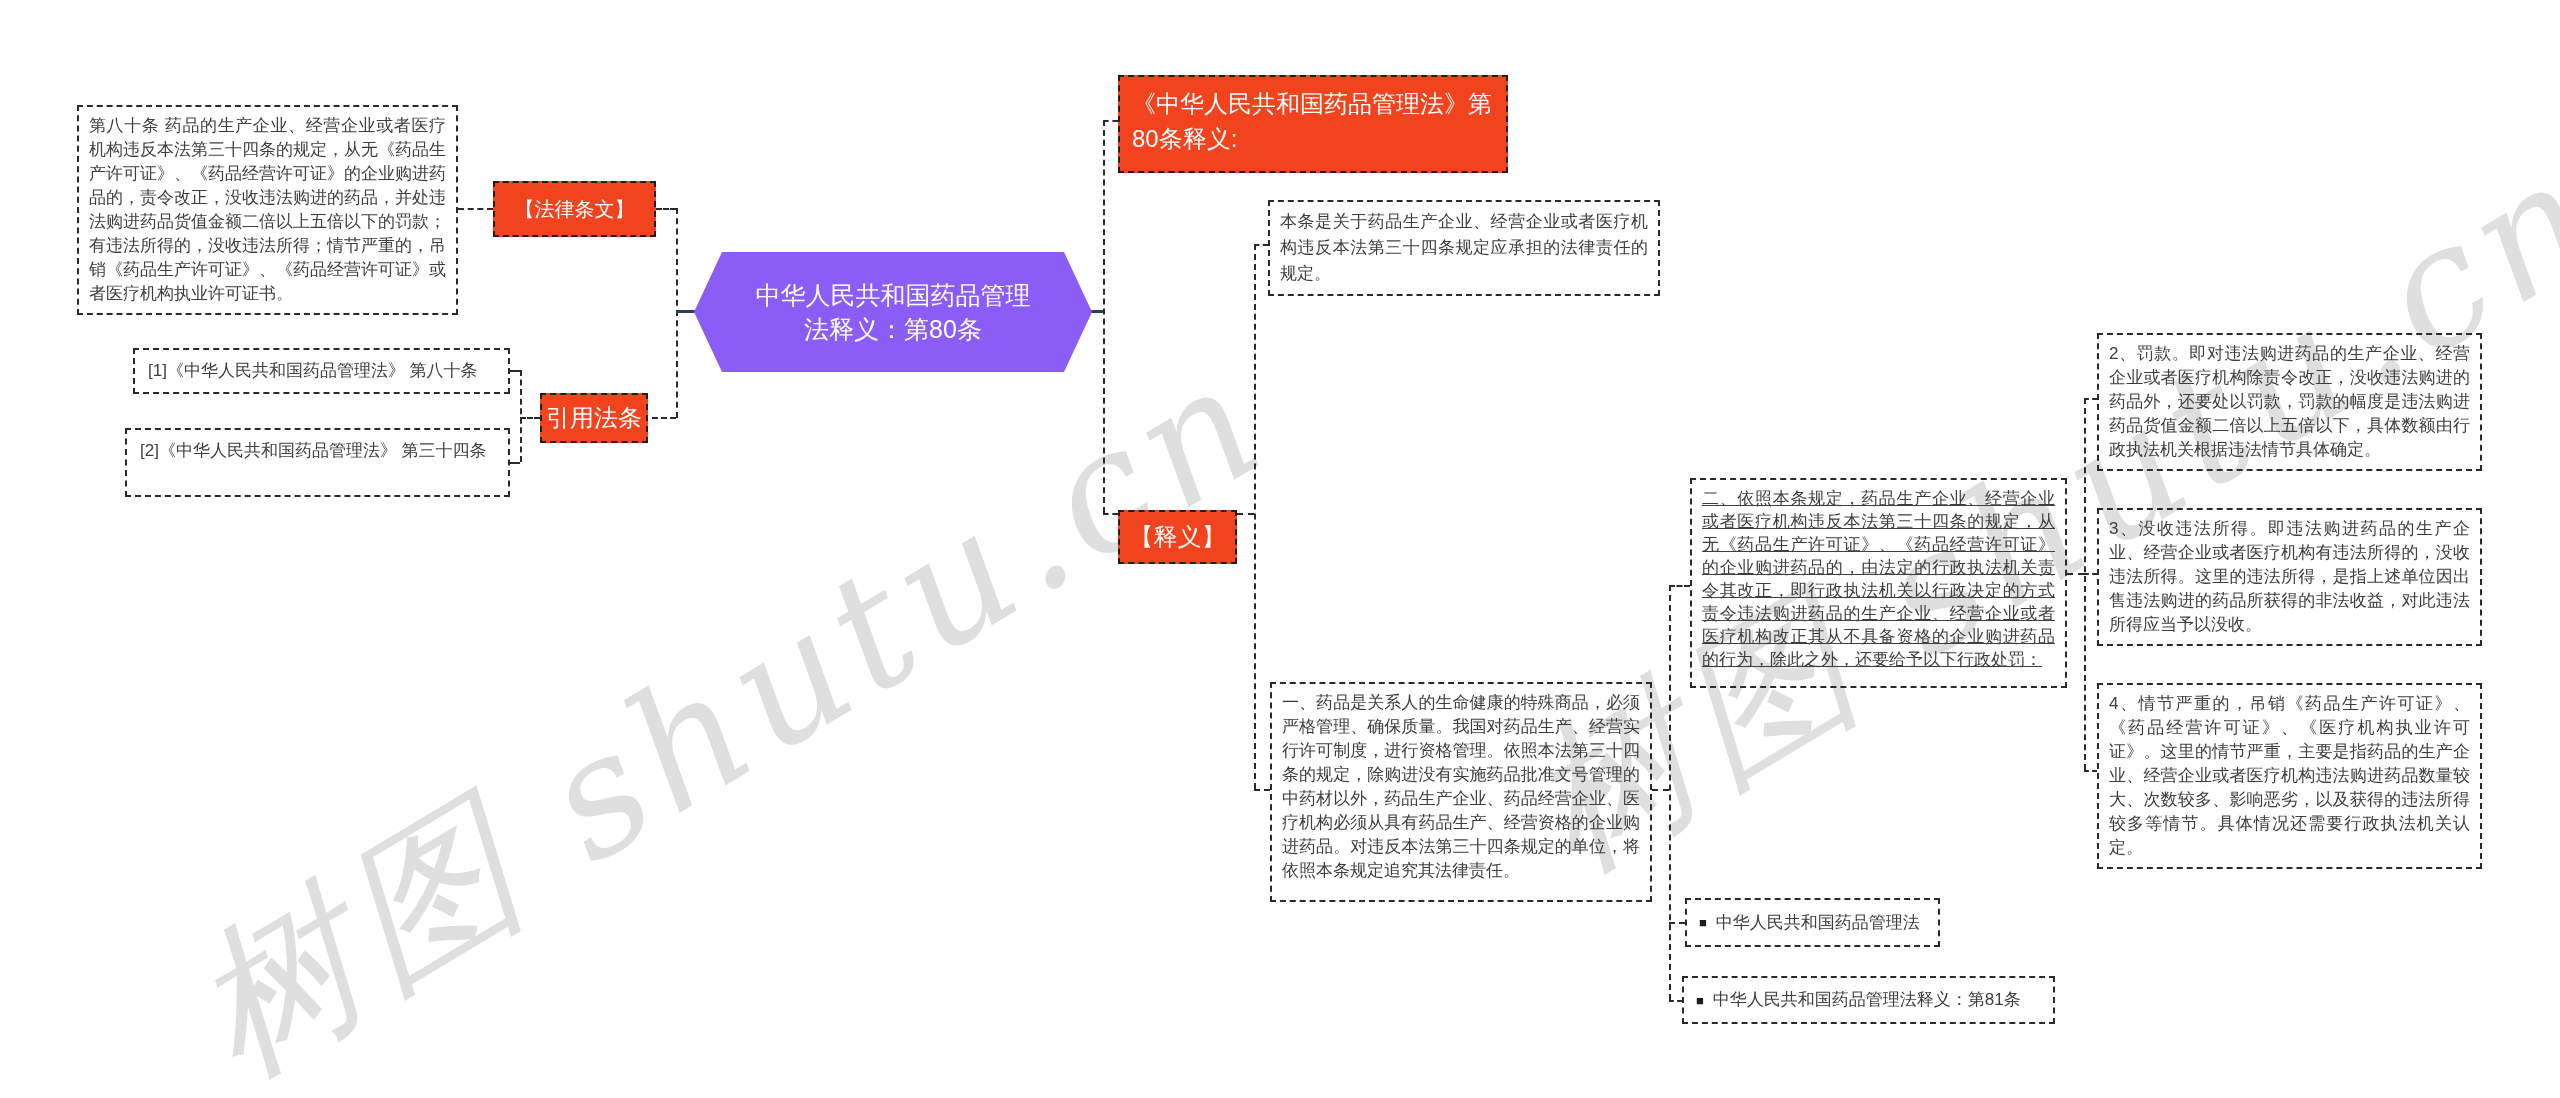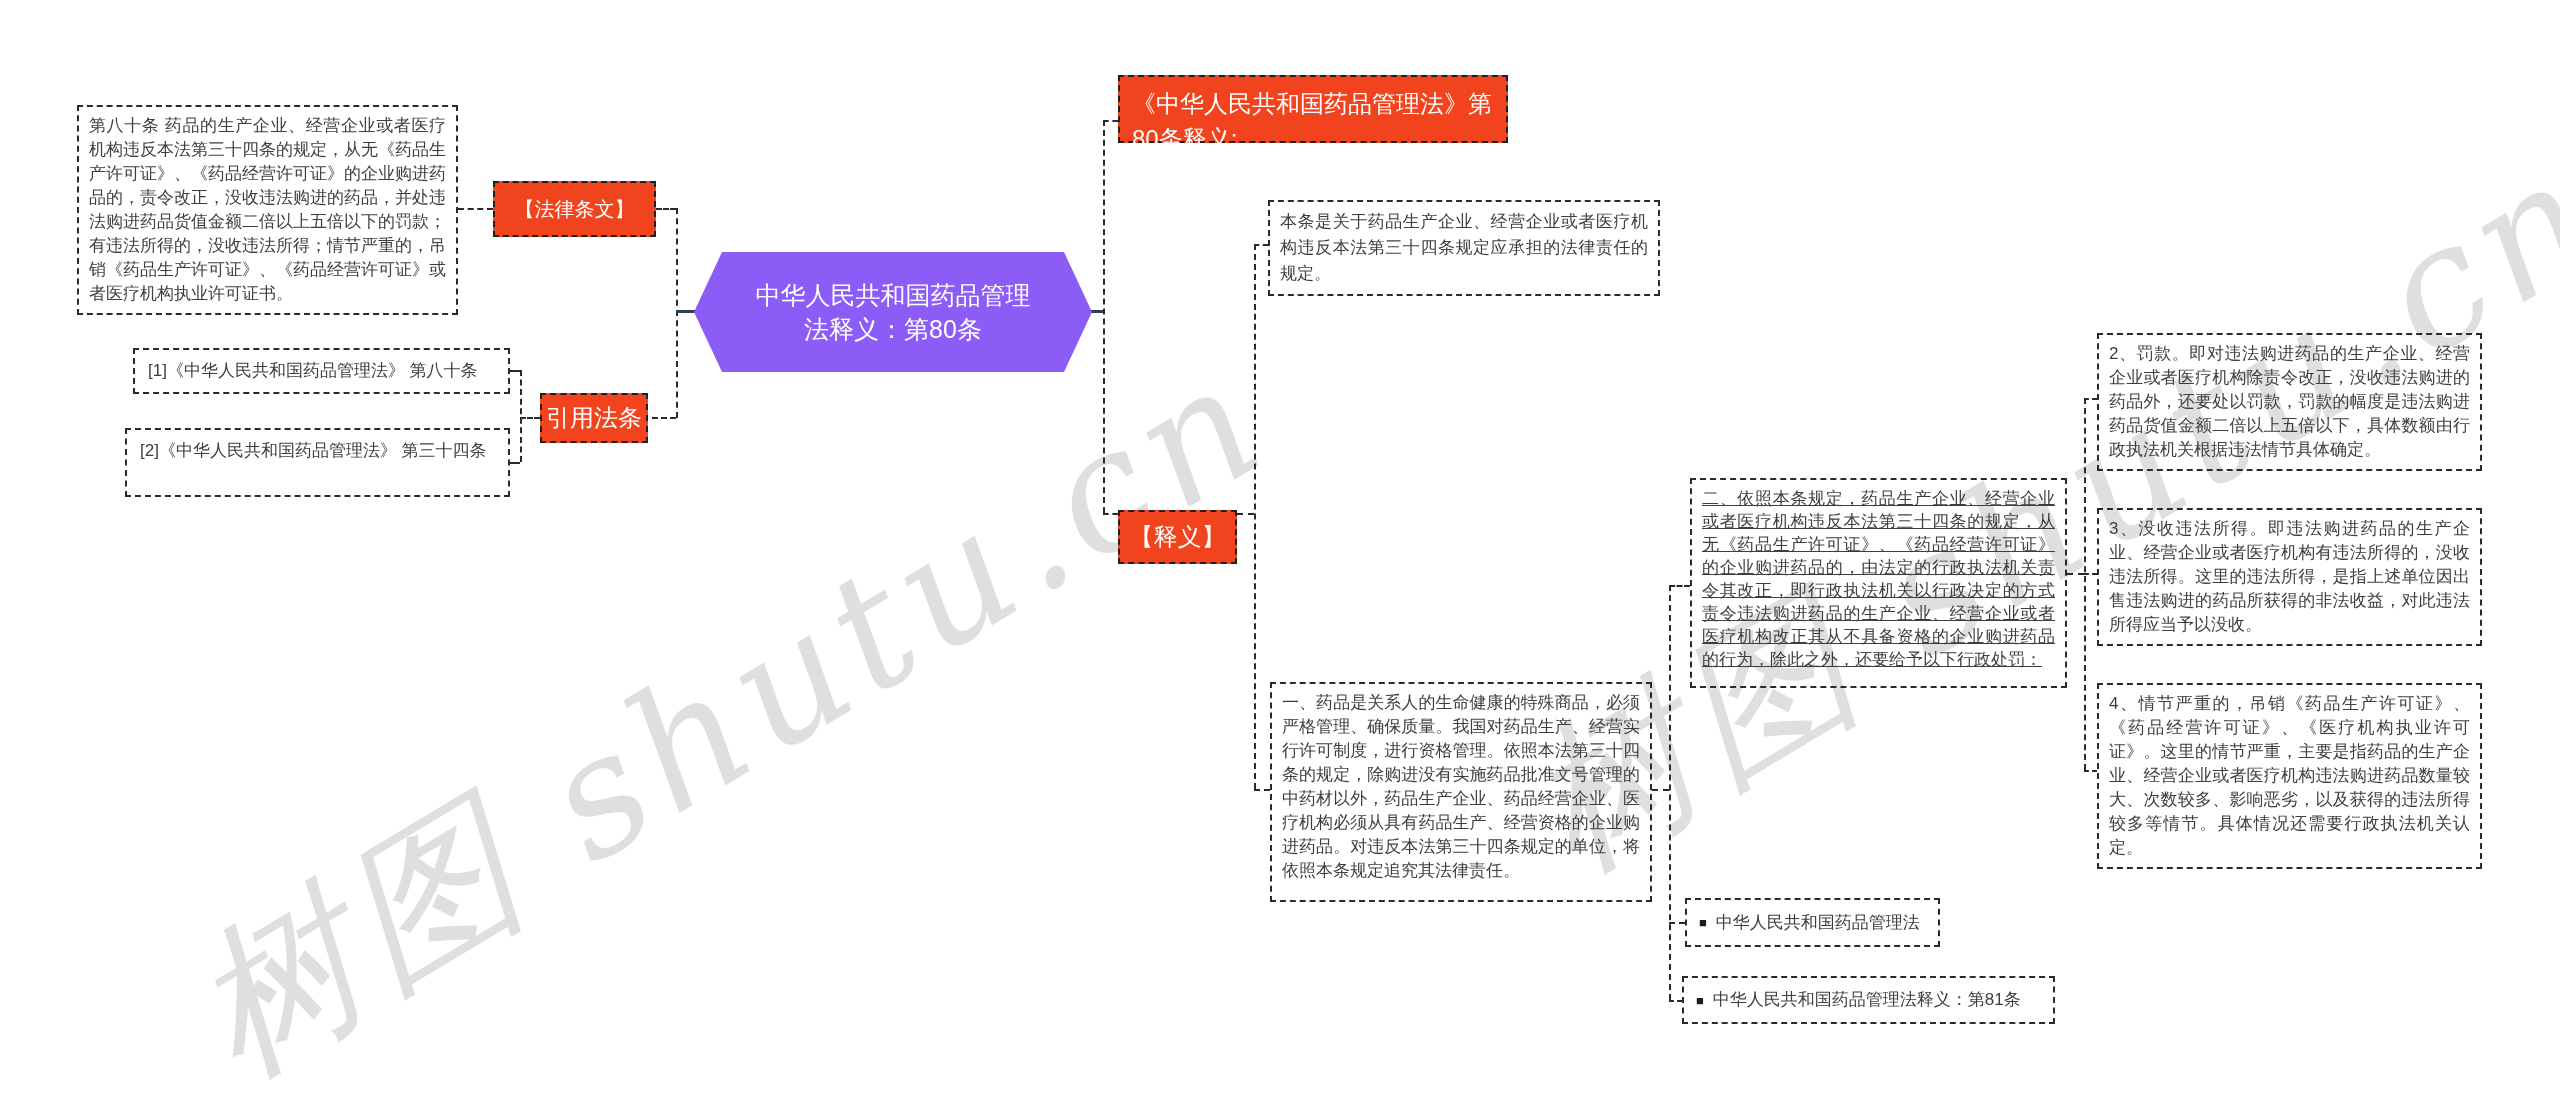--- a/index.html
+++ b/index.html
@@ -89,21 +89,21 @@
   <div class="node" style="left:77px; top:105px; width:381px; min-height:203px;">第八十条 药品的生产企业、经营企业或者医疗机构违反本法第三十四条的规定，从无《药品生产许可证》、《药品经营许可证》的企业购进药品的，责令改正，没收违法购进的药品，并处违法购进药品货值金额二倍以上五倍以下的罚款；有违法所得的，没收违法所得；情节严重的，吊销《药品生产许可证》、《药品经营许可证》或者医疗机构执业许可证书。</div>
 
   <div class="label" style="left:493px; top:181px; width:163px; height:56px; font-size:20px;">【法律条文】</div>
 
   <div class="label" style="left:540px; top:393px; width:108px; height:50px; font-size:24px;">引用法条</div>
 
   <div class="node" style="left:133px; top:348px; width:377px; min-height:44px; padding:9px 13px;">[1]《中华人民共和国药品管理法》 第八十条</div>
 
   <div class="node" style="left:125px; top:428px; width:385px; min-height:69px; padding:9px 13px;">[2]《中华人民共和国药品管理法》 第三十四条</div>
 
-  <div class="label title-box" style="left:1118px; top:75px; width:390px; height:68px;">《中华人民共和国药品管理法》第80条释义:</div>
+  <div class="label title-box" style="left:1118px; top:75px; width:390px; height:98px;">《中华人民共和国药品管理法》第80条释义:</div>
 
   <div class="node" style="left:1268px; top:200px; width:392px; min-height:90px; line-height:26px;">本条是关于药品生产企业、经营企业或者医疗机构违反本法第三十四条规定应承担的法律责任的规定。</div>
 
   <div class="label" style="left:1118px; top:486px; width:119px; height:54px; font-size:24px;margin-top:24px;">【释义】</div>
 
   <div class="node" style="left:1270px; top:682px; width:382px; min-height:220px;">一、药品是关系人的生命健康的特殊商品，必须严格管理、确保质量。我国对药品生产、经营实行许可制度，进行资格管理。依照本法第三十四条的规定，除购进没有实施药品批准文号管理的中药材以外，药品生产企业、药品经营企业、医疗机构必须从具有药品生产、经营资格的企业购进药品。对违反本法第三十四条规定的单位，将依照本条规定追究其法律责任。</div>
 
   <div class="node" style="left:1690px; top:478px; width:377px; min-height:210px; line-height:23px;text-decoration:underline;">二、依照本条规定，药品生产企业、经营企业或者医疗机构违反本法第三十四条的规定，从无《药品生产许可证》、《药品经营许可证》的企业购进药品的，由法定的行政执法机关责令其改正，即行政执法机关以行政决定的方式责令违法购进药品的生产企业、经营企业或者医疗机构改正其从不具备资格的企业购进药品的行为，除此之外，还要给予以下行政处罚：</div>
 
   <div class="node" style="left:2097px; top:333px; width:385px; min-height:128px;">2、罚款。即对违法购进药品的生产企业、经营企业或者医疗机构除责令改正，没收违法购进的药品外，还要处以罚款，罚款的幅度是违法购进药品货值金额二倍以上五倍以下，具体数额由行政执法机关根据违法情节具体确定。</div>

